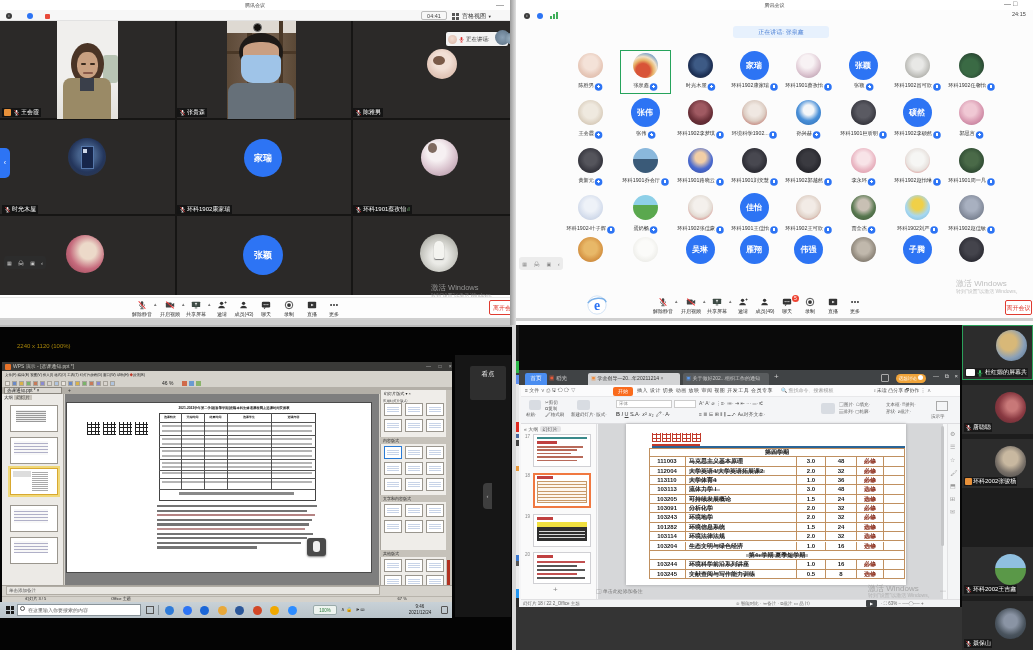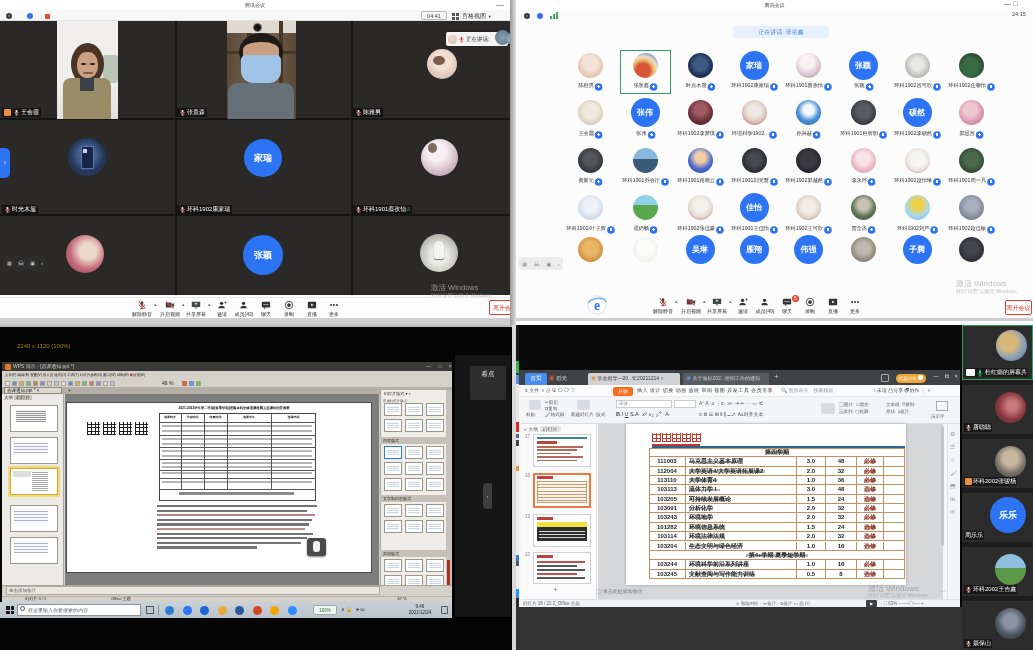--- a/index.html
+++ b/index.html
@@ -839,26 +839,20 @@
           <span style="font-size:6px;color:#fff;white-space:nowrap">唐聪聪</span>
         </div>
 </div>
 <div class="ab" style="left:446px;top:114px;width:71px;height:49px;background:#2c2c2c;overflow:hidden">
 <div class="ab cir" style="left:33px;top:7px;width:31px;height:31px;background:radial-gradient(circle at 50% 40%,#c8b8a0 0 30%,#787068 60%,#444)"></div>
 <div class="ab" style="left:2px;bottom:2px;display:flex;align-items:center;gap:1px;background:rgba(0,0,0,.45);padding:0 1px">
           <span style="display:inline-block;width:7px;height:7px;background:#e8913a;border-radius:1px"></span>
           <span style="font-size:6px;color:#fff;white-space:nowrap">环科2002张骏杨</span>
         </div>
 </div>
-<div class="ab" style="left:446px;top:168px;width:71px;height:49px;background:#2c2c2c;overflow:hidden">
-<div class="ab bluec" style="left:28px;top:4px;width:36px;height:36px;font-size:9px">乐乐</div>
-<div class="ab" style="left:2px;bottom:2px;display:flex;align-items:center;gap:1px;background:rgba(0,0,0,.45);padding:0 1px">
-          <span style="font-size:6px;color:#fff;white-space:nowrap">周乐乐</span>
-        </div>
-</div>
 <div class="ab" style="left:446px;top:222px;width:71px;height:49px;background:#2c2c2c;overflow:hidden">
 <div class="ab cir" style="left:33px;top:7px;width:31px;height:31px;background:linear-gradient(#90c0e0 45%,#5a9848 45%)"></div>
 <div class="ab" style="left:2px;bottom:2px;display:flex;align-items:center;gap:1px;background:rgba(0,0,0,.45);padding:0 1px">
           <svg width="7" height="7" viewBox="0 0 24 24" style="display:block">
             <rect x="9" y="3" width="6" height="11" rx="3" fill="#fff"></rect>
             <path d="M6 11c0 3.3 2.7 6 6 6s6-2.7 6-6" stroke="#fff" stroke-width="2" fill="none"></path>
             <line x1="12" y1="17" x2="12" y2="21" stroke="#fff" stroke-width="2"></line>
             <line x1="8" y1="21" x2="16" y2="21" stroke="#fff" stroke-width="2"></line>
             <line x1="4" y1="3" x2="20" y2="21" stroke="#e33" stroke-width="2.5"></line>
           </svg>

